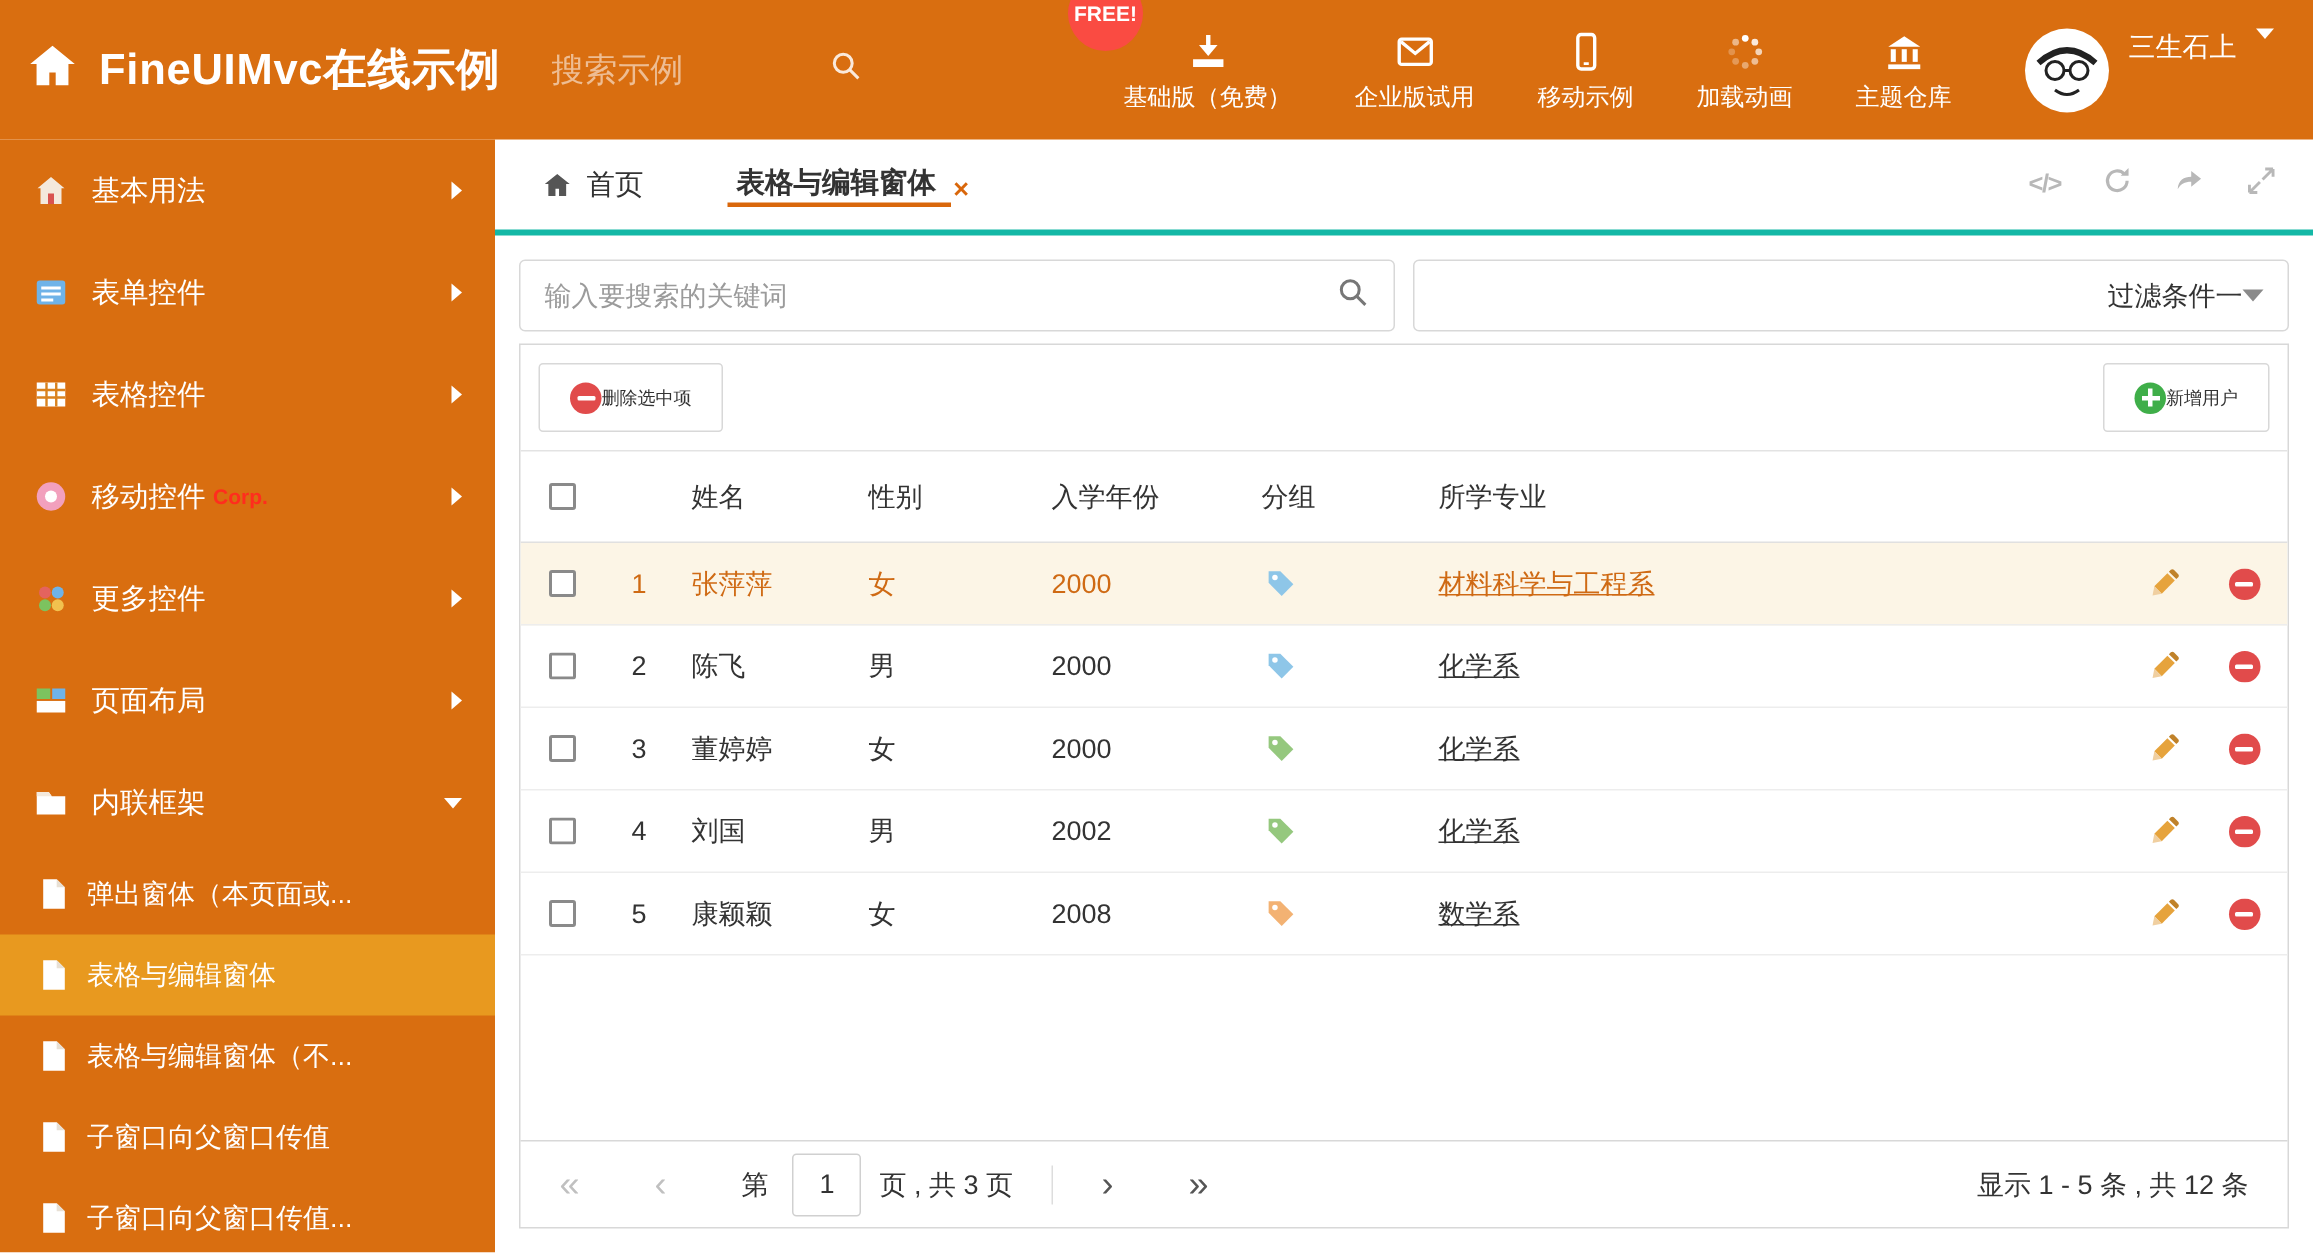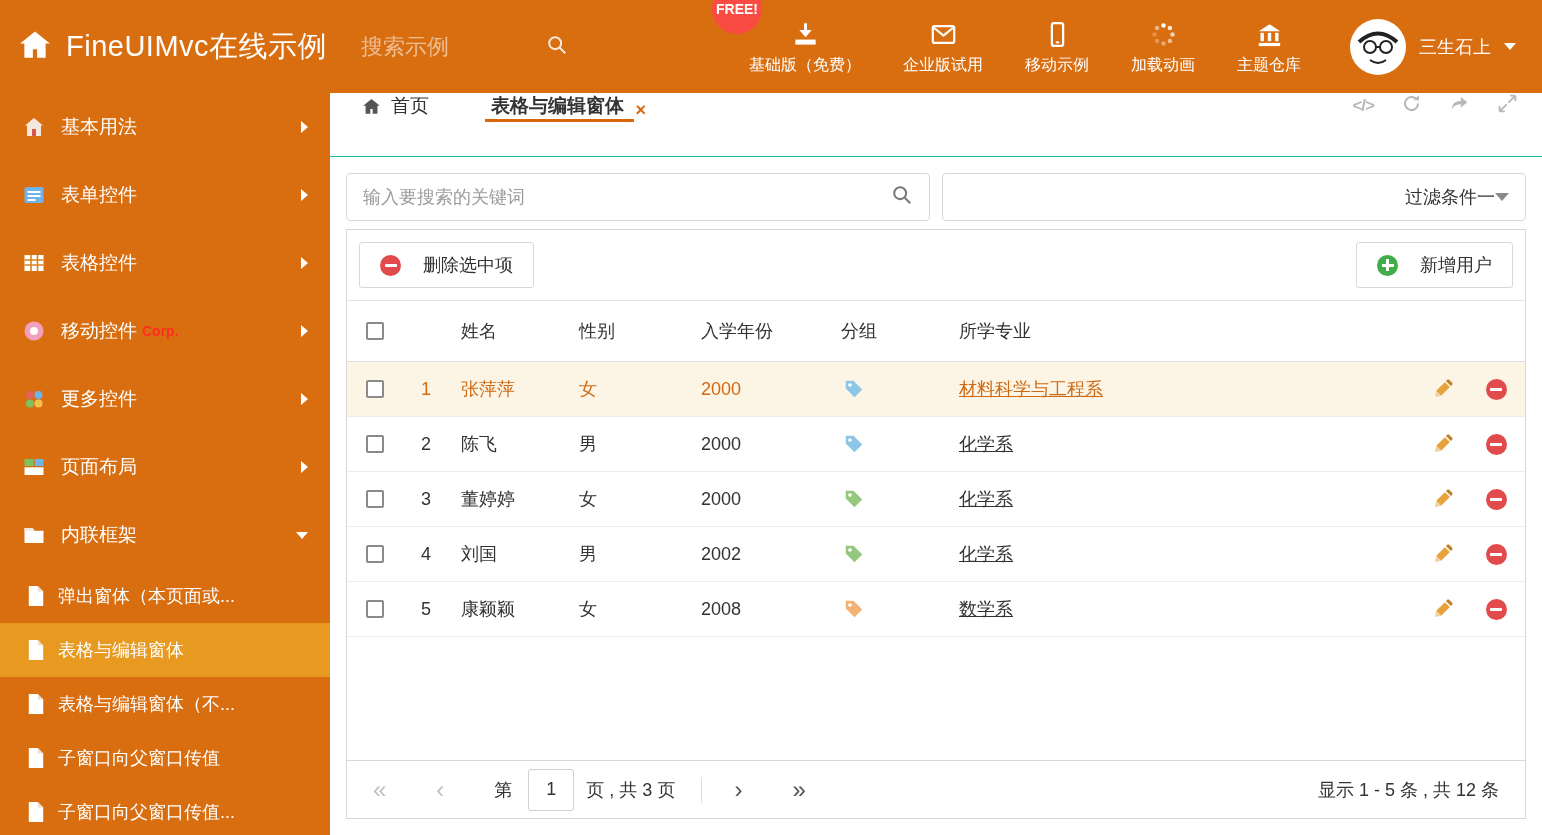--- a/index.html
+++ b/index.html
@@ -4,34 +4,34 @@
 <style>
   *{box-sizing:border-box;margin:0;padding:0}
   html,body{width:1542px;height:835px;overflow:hidden;background:#fff;
     font-family:"Liberation Sans","DejaVu Sans",sans-serif;}
   .app{display:flex;flex-direction:column;width:1542px;height:835px}
 
   
   .topbar{flex:0 0 93px;background:#d96e10;display:flex;align-items:center;color:#fff;position:relative}
   .brand{display:flex;align-items:center;gap:14px;padding-left:18px;cursor:pointer}
   .brand svg{width:34px;height:34px}
-  .brand-title{font-size:29px;font-weight:normal;letter-spacing:.5px}
+  .brand-title{font-size:29px;font-weight:bold;letter-spacing:.5px}
   .topsearch{display:flex;align-items:center;margin-left:34px;width:225px}
   .topsearch input{background:transparent;border:none;outline:none;color:#fff;font-size:22px;width:185px}
   .topsearch input::placeholder{color:rgba(255,255,255,.55)}
   .topsearch svg{width:22px;height:22px}
   .topnav{display:flex;margin-left:auto;align-items:center}
   .nav-item{position:relative;display:flex;flex-direction:column;align-items:center;gap:7px;padding:0 21px;cursor:pointer}
   .nav-icon{height:30px;display:flex;align-items:flex-end}
   .nav-icon svg{width:27px;height:27px}
   .nav-label{font-size:16px;white-space:nowrap}
   .free-badge{position:absolute;left:-16px;top:-34px;width:50px;height:50px;border-radius:50%;
     background:#fa4b42;display:flex;align-items:center;justify-content:center;
     font-size:14px;font-weight:bold;color:#fff;z-index:3}
-  .user{display:flex;align-items:center;gap:13px;padding:0 26px 0 28px;cursor:pointer}
+  .user{display:flex;align-items:flex-start;gap:13px;padding:0 26px 0 28px;cursor:pointer}
   .avatar{width:56px;height:56px;border-radius:50%;background:#fff;overflow:hidden;flex:0 0 56px}
   .avatar svg{width:56px;height:56px}
   .user-name{font-size:18px;white-space:nowrap}
   .caret-down{width:0;height:0;border-left:6px solid transparent;border-right:6px solid transparent;border-top:7px solid #fff}
 
   
   .main{flex:1;display:flex;min-height:0}
   .sidebar{flex:0 0 330px;background:#d96e10;color:#fff;overflow:hidden}
   .side-item{height:68px;display:flex;align-items:center;padding:0 22px;font-size:19px;cursor:pointer}
   .s-icon{width:24px;height:24px;margin-right:15px;flex:0 0 24px}
@@ -39,42 +39,42 @@
   .badge-corp{color:#ff2d1e;font-size:14px;margin-left:5px;font-weight:bold}
   .chev{margin-left:auto}
   .chev-right{width:0;height:0;border-top:6px solid transparent;border-bottom:6px solid transparent;border-left:7px solid #fff}
   .chev-down{width:0;height:0;border-left:6px solid transparent;border-right:6px solid transparent;border-top:7px solid #fff}
   .sub-item{height:54px;display:flex;align-items:center;padding:0 22px 0 27px;font-size:18px;gap:13px;cursor:pointer;white-space:nowrap}
   .sub-item.active{background:#e8991f}
   .f-icon svg{width:18px;height:22px;display:block}
 
   
   .content{flex:1;display:flex;flex-direction:column;min-width:0;background:#fff}
-  .tabbar{flex:0 0 64px;border-bottom:1px solid #14b8a6;display:flex;align-items:flex-start;padding:0 24px 0 16px}
+  .tabbar{flex:0 0 64px;border-bottom:4px solid #14b8a6;display:flex;align-items:center;padding:0 24px 0 16px}
   .tab-home{display:flex;align-items:center;gap:10px;font-size:19px;color:#333;padding:0 16px;cursor:pointer}
   .tab-home svg{width:19px;height:19px}
   .tab-active{margin-left:40px;display:flex;align-items:center;font-size:19px;font-weight:bold;color:#333;
     position:relative;padding:0 10px 0 6px;border-bottom:3px solid #d9670b;cursor:pointer}
   .tab-close{position:absolute;top:8px;right:-12px;color:#d9670b;font-weight:bold;font-size:18px;cursor:pointer;line-height:1}
   .tab-actions{margin-left:auto;display:flex;align-items:center;gap:27px;color:#b8b8b8}
   .code-icon{font-size:17px;font-weight:bold;letter-spacing:-1px;cursor:pointer}
   .tab-actions svg{width:21px;height:21px;cursor:pointer}
 
   .content-body{flex:1;display:flex;flex-direction:column;padding:16px;min-height:0}
   .filter-row{display:flex;gap:12px;margin-bottom:8px;flex:0 0 48px}
   .search-box,.filter-select{flex:1;height:48px;border:1px solid #d8d8d8;border-radius:4px;display:flex;align-items:center;padding:0 16px;background:#fff}
   .search-box input{flex:1;border:none;outline:none;font-size:18px;color:#555}
   .search-box input::placeholder{color:#9b9b9b}
   .search-box svg{width:22px;height:22px;cursor:pointer}
   .filter-select{justify-content:flex-end;font-size:18px;color:#333;cursor:pointer}
   .select-caret{width:0;height:0;border-left:7px solid transparent;border-right:7px solid transparent;border-top:8px solid #8a8a8a}
 
   .grid-panel{flex:1;border:1px solid #d8d8d8;display:flex;flex-direction:column;min-height:0}
   .grid-toolbar{padding:12px;display:flex;justify-content:space-between;align-items:center}
-  .btn{height:46px;background:#fff;border:1px solid #d8d8d8;border-radius:3px;display:flex;align-items:center;gap:22px;padding:0 20px;font-size:18px;color:#333;cursor:pointer}
+  .btn{height:46px;background:#fff;border:1px solid #d8d8d8;border-radius:3px;display:flex;align-items:center;gap:0;padding:0 20px;font-size:12px;color:#333;cursor:pointer}
   .icon-minus{width:21px;height:21px;border-radius:50%;background:#e14b4b;position:relative;flex:0 0 21px}
   .icon-minus::after{content:"";position:absolute;left:4.5px;top:9px;width:12px;height:3px;background:#fff;border-radius:1px}
   .icon-plus{width:21px;height:21px;border-radius:50%;background:#3fae49;position:relative;flex:0 0 21px}
   .icon-plus::before{content:"";position:absolute;left:4.5px;top:9px;width:12px;height:3px;background:#fff}
   .icon-plus::after{content:"";position:absolute;left:9px;top:4.5px;width:3px;height:12px;background:#fff}
 
   .tbl{flex:1;display:flex;flex-direction:column;min-height:0;overflow:hidden}
   .tr{display:grid;grid-template-columns:56px 46px 118px 122px 140px 118px 1fr 48px 58px;
       align-items:center;border-bottom:1px solid #ededed;flex:0 0 55px;height:55px}
   .tr.head{flex:0 0 62px;height:62px;border-top:1px solid #e3e3e3;border-bottom:1px solid #e0e0e0}

